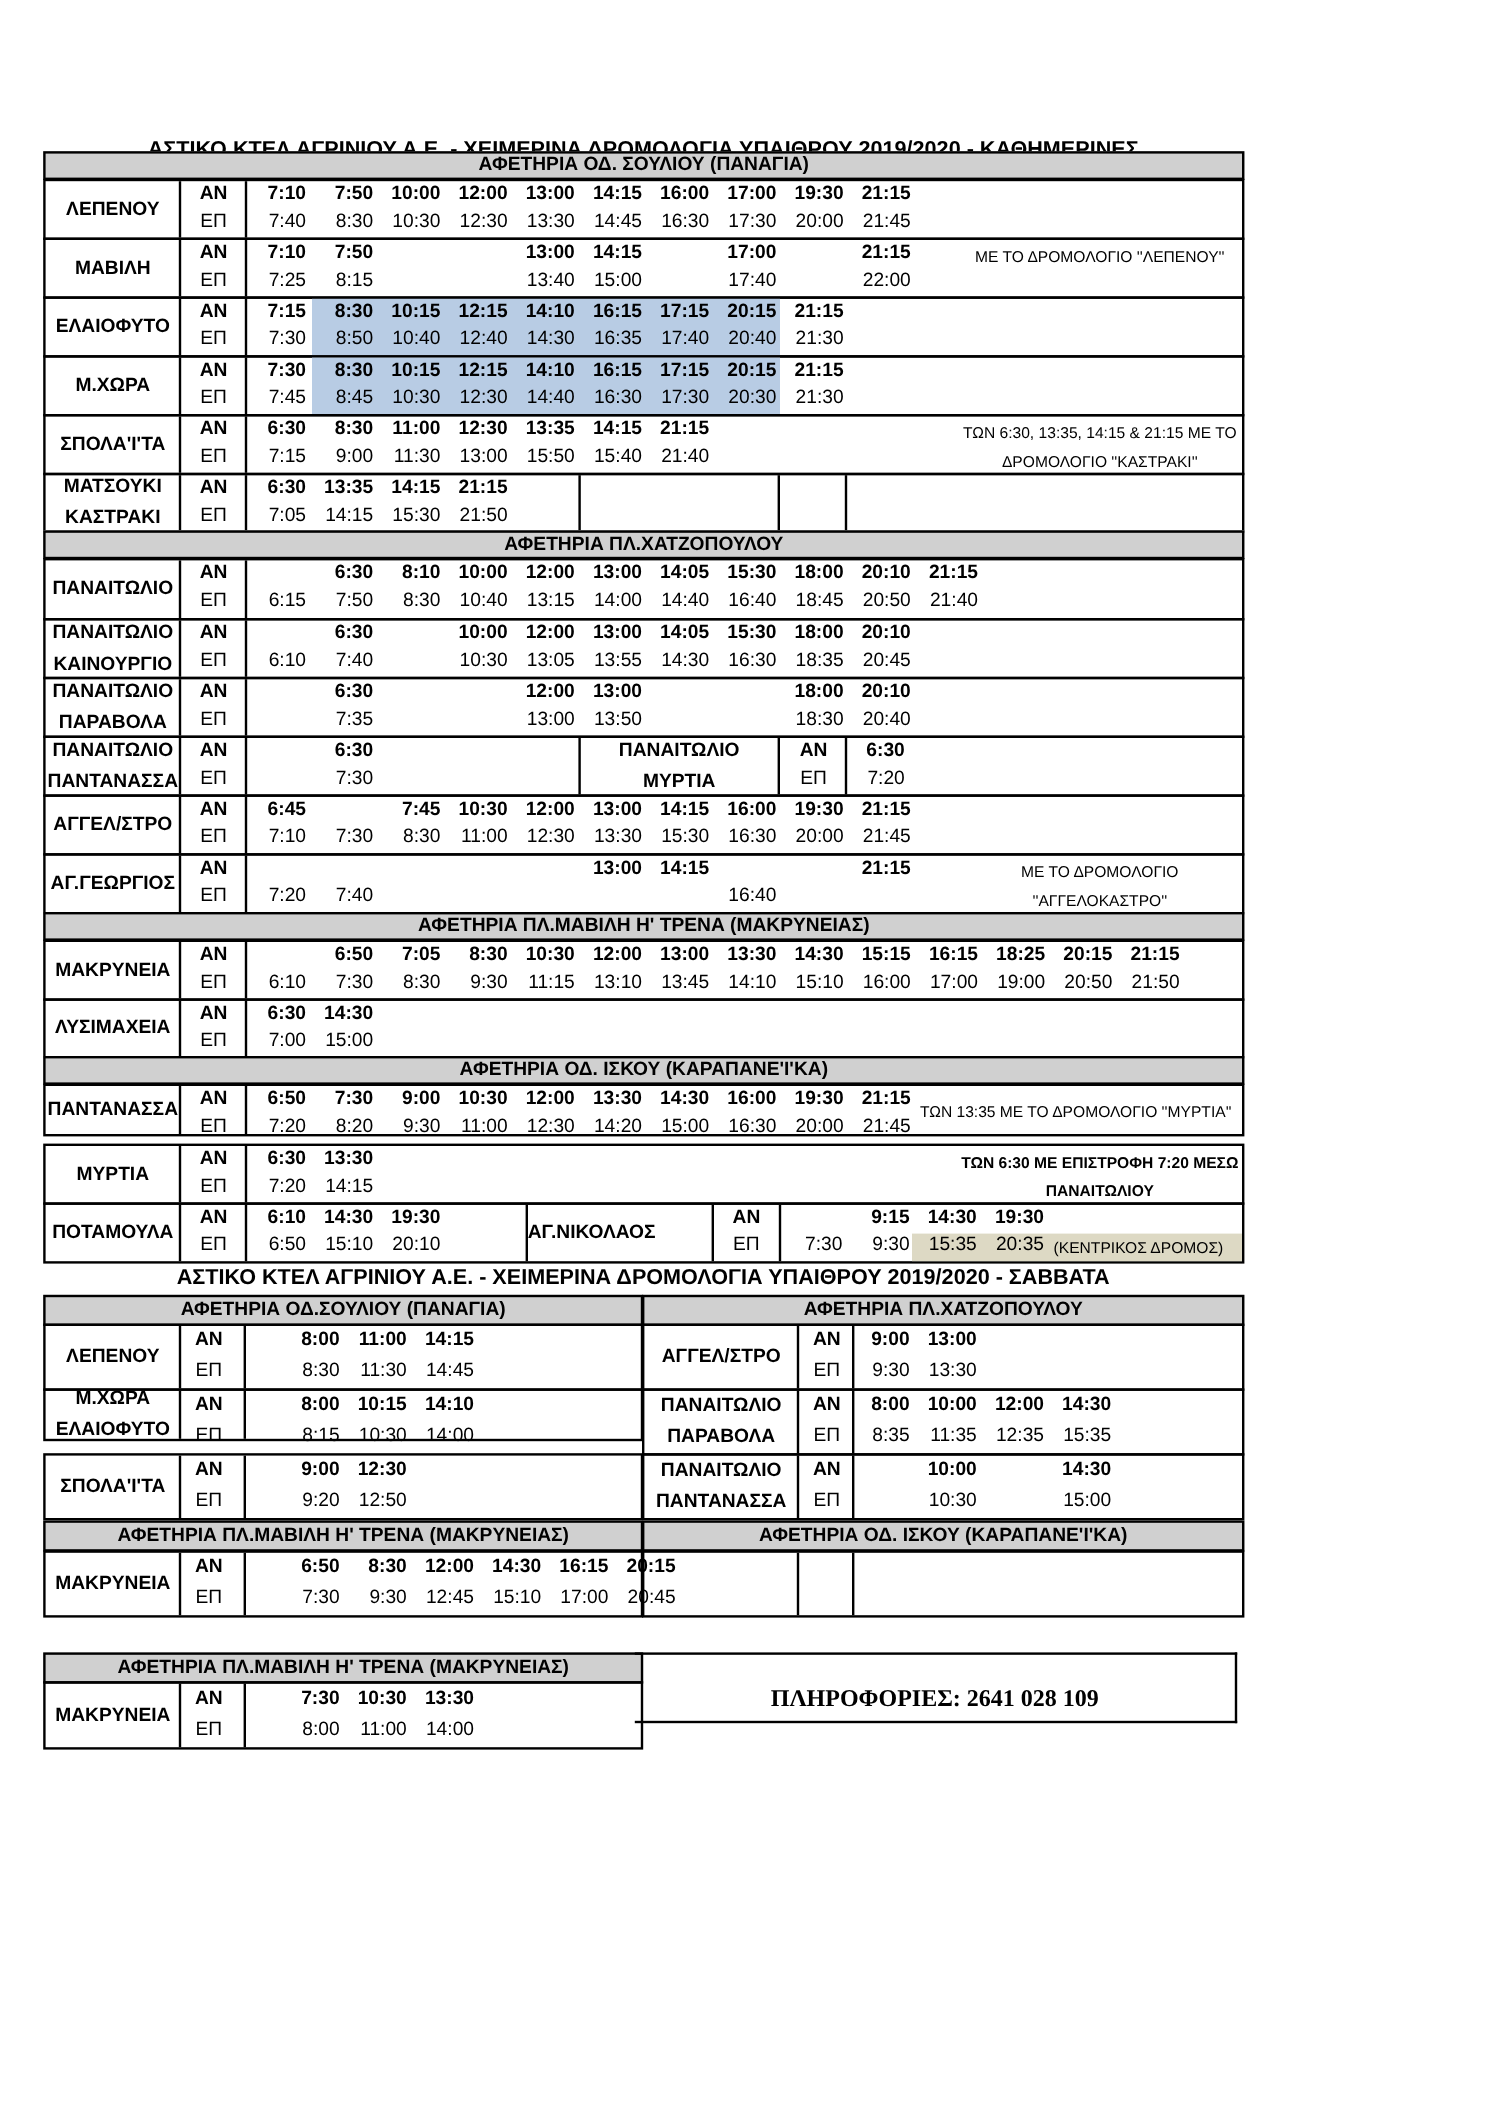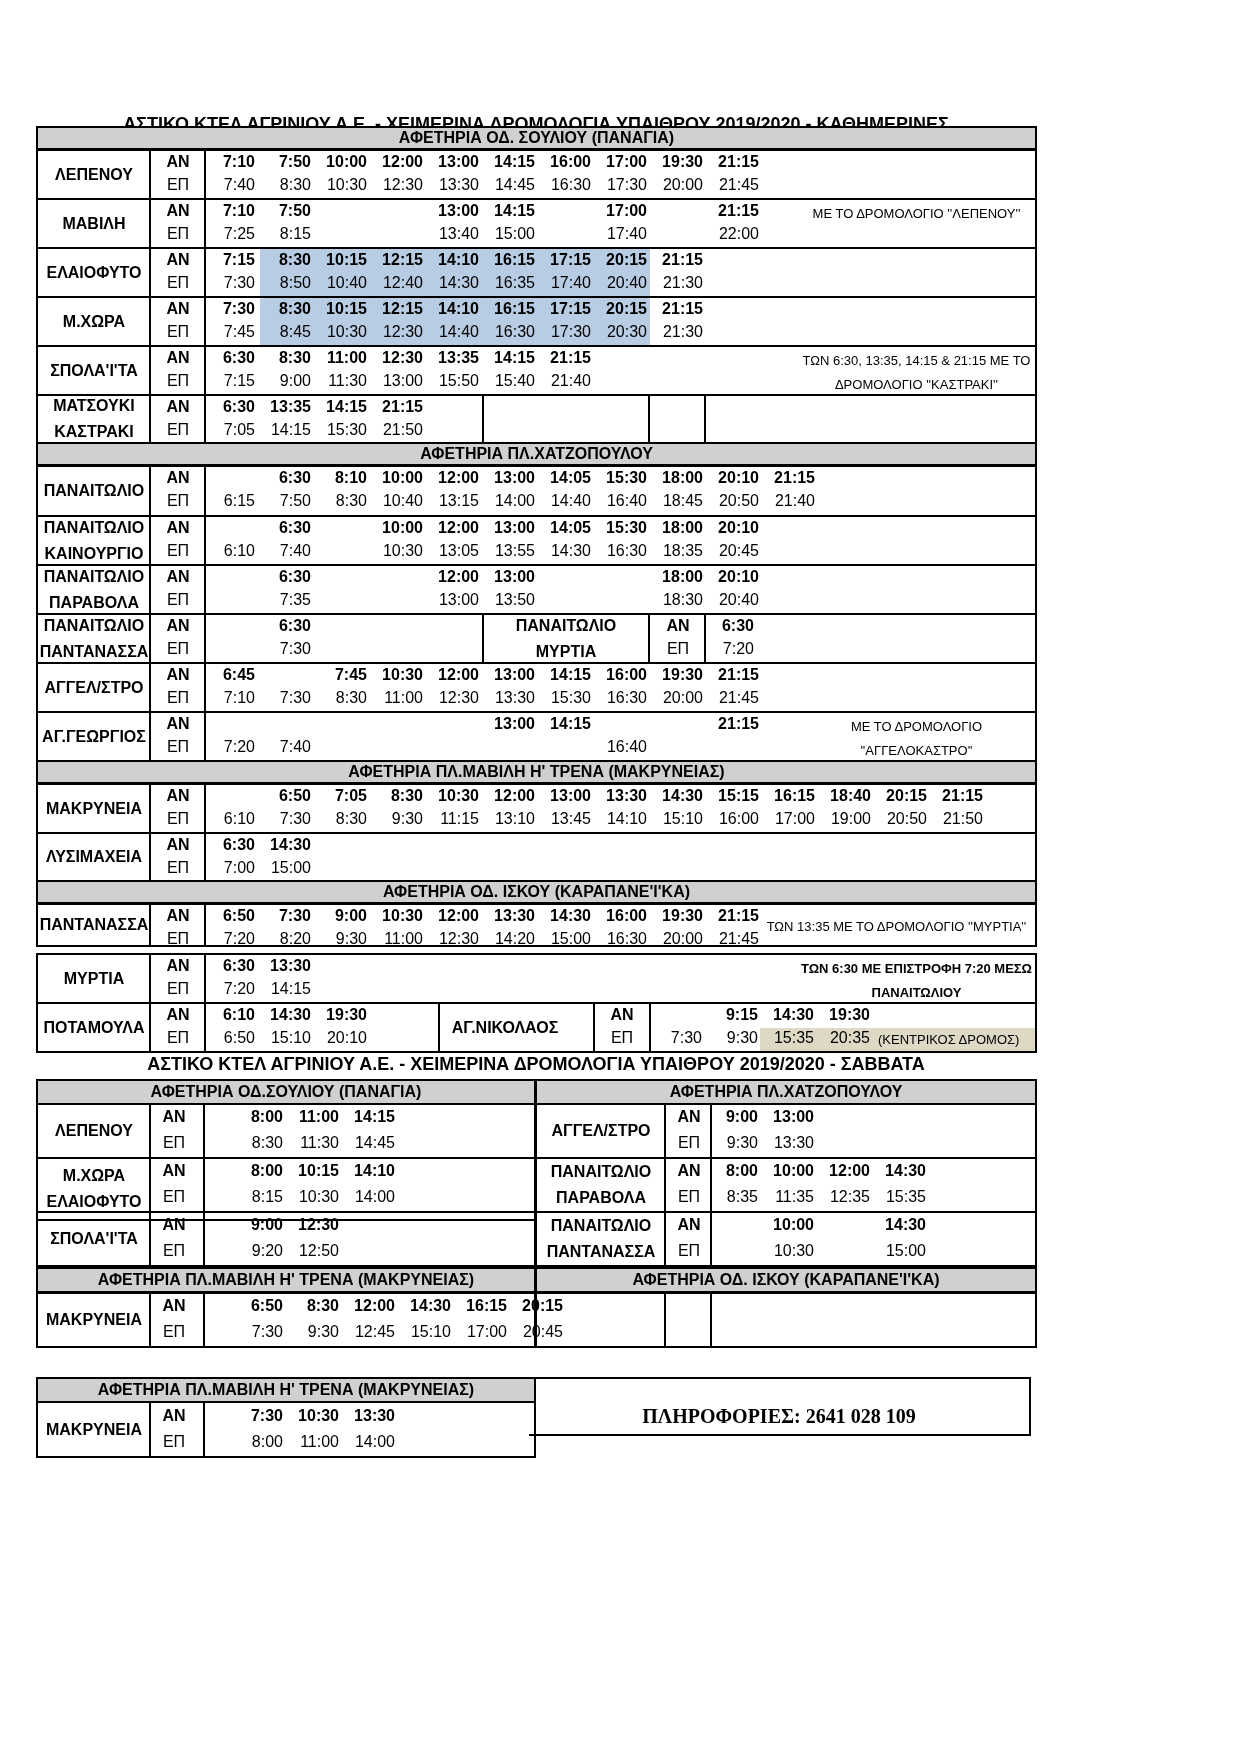--- a/index.html
+++ b/index.html
@@ -305,21 +305,21 @@
         <div class="t b" style="left:215px;width:58px;top:2px;">6:50</div>
         <div class="t b" style="left:271px;width:58px;top:2px;">7:05</div>
         <div class="t b" style="left:327px;width:58px;top:2px;">8:30</div>
         <div class="t b" style="left:383px;width:58px;top:2px;">10:30</div>
         <div class="t b" style="left:439px;width:58px;top:2px;">12:00</div>
         <div class="t b" style="left:495px;width:58px;top:2px;">13:00</div>
         <div class="t b" style="left:551px;width:58px;top:2px;">13:30</div>
         <div class="t b" style="left:607px;width:58px;top:2px;">14:30</div>
         <div class="t b" style="left:663px;width:58px;top:2px;">15:15</div>
         <div class="t b" style="left:719px;width:58px;top:2px;">16:15</div>
-        <div class="t b" style="left:775px;width:58px;top:2px;">18:40</div>
+        <div class="t b" style="left:775px;width:58px;top:2px;">18:25</div>
         <div class="t b" style="left:831px;width:58px;top:2px;">20:15</div>
         <div class="t b" style="left:887px;width:58px;top:2px;">21:15</div>
         <div class="t" style="left:159px;width:58px;top:25px;">6:10</div>
         <div class="t" style="left:215px;width:58px;top:25px;">7:30</div>
         <div class="t" style="left:271px;width:58px;top:25px;">8:30</div>
         <div class="t" style="left:327px;width:58px;top:25px;">9:30</div>
         <div class="t" style="left:383px;width:58px;top:25px;">11:15</div>
         <div class="t" style="left:439px;width:58px;top:25px;">13:10</div>
         <div class="t" style="left:495px;width:58px;top:25px;">13:45</div>
         <div class="t" style="left:551px;width:58px;top:25px;">14:10</div>
@@ -388,21 +388,21 @@
         <div class="dir b" style="left:120px;top:2px;">ΑΝ</div>
         <div class="dir" style="left:120px;top:25px;">ΕΠ</div>
         <div class="vline" style="left:166px;"></div>
         <div class="t b" style="left:159px;width:58px;top:2px;">6:10</div>
         <div class="t b" style="left:215px;width:58px;top:2px;">14:30</div>
         <div class="t b" style="left:271px;width:58px;top:2px;">19:30</div>
         <div class="t" style="left:159px;width:58px;top:25px;">6:50</div>
         <div class="t" style="left:215px;width:58px;top:25px;">15:10</div>
         <div class="t" style="left:271px;width:58px;top:25px;">20:10</div>
         <div class="vline" style="left:400px;"></div>
-        <div class="stop" style="left:390px;width:154px;">ΑΓ.ΝΙΚΟΛΑΟΣ</div>
+        <div class="stop" style="left:378px;width:154px;">ΑΓ.ΝΙΚΟΛΑΟΣ</div>
         <div class="vline" style="left:555px;"></div>
         <div class="dir b" style="left:564px;top:2px;">ΑΝ</div>
         <div class="dir" style="left:564px;top:25px;">ΕΠ</div>
         <div class="vline" style="left:611px;"></div>
         <div class="hl-tan" style="left:722px;right:0;top:24px;bottom:0;"></div>
         <div class="t b" style="left:662px;width:58px;top:2px;">9:15</div>
         <div class="t b" style="left:718px;width:58px;top:2px;">14:30</div>
         <div class="t b" style="left:774px;width:58px;top:2px;">19:30</div>
         <div class="t" style="left:606px;width:58px;top:25px;">7:30</div>
         <div class="t" style="left:662px;width:58px;top:25px;">9:30</div>
@@ -421,21 +421,21 @@
         <div class="stop" style="left:0;width:112px;">ΛΕΠΕΝΟΥ</div>
         <div class="dir b" style="left:116px;top:3px;">ΑΝ</div>
         <div class="dir" style="left:116px;top:29px;">ΕΠ</div>
         <div class="t b" style="left:187px;width:58px;top:3px;">8:00</div>
         <div class="t b" style="left:243px;width:58px;top:3px;">11:00</div>
         <div class="t b" style="left:299px;width:58px;top:3px;">14:15</div>
         <div class="t" style="left:187px;width:58px;top:29px;">8:30</div>
         <div class="t" style="left:243px;width:58px;top:29px;">11:30</div>
         <div class="t" style="left:299px;width:58px;top:29px;">14:45</div>
       </div>
-      <div class="row" style="left:36px;top:1157px;width:500px;height:64px;text-decoration:underline;">
+      <div class="row" style="left:36px;top:1157px;width:500px;height:44px;text-decoration:underline;">
         <div class="vline" style="left:111px;"></div>
         <div class="vline" style="left:165px;"></div>
         <div class="stop" style="left:0;width:112px;">Μ.ΧΩΡΑ ΕΛΑΙΟΦΥΤΟ</div>
         <div class="dir b" style="left:116px;top:3px;">ΑΝ</div>
         <div class="dir" style="left:116px;top:29px;">ΕΠ</div>
         <div class="t b" style="left:187px;width:58px;top:3px;">8:00</div>
         <div class="t b" style="left:243px;width:58px;top:3px;">10:15</div>
         <div class="t b" style="left:299px;width:58px;top:3px;">14:10</div>
         <div class="t" style="left:187px;width:58px;top:29px;">8:15</div>
         <div class="t" style="left:243px;width:58px;top:29px;">10:30</div>

